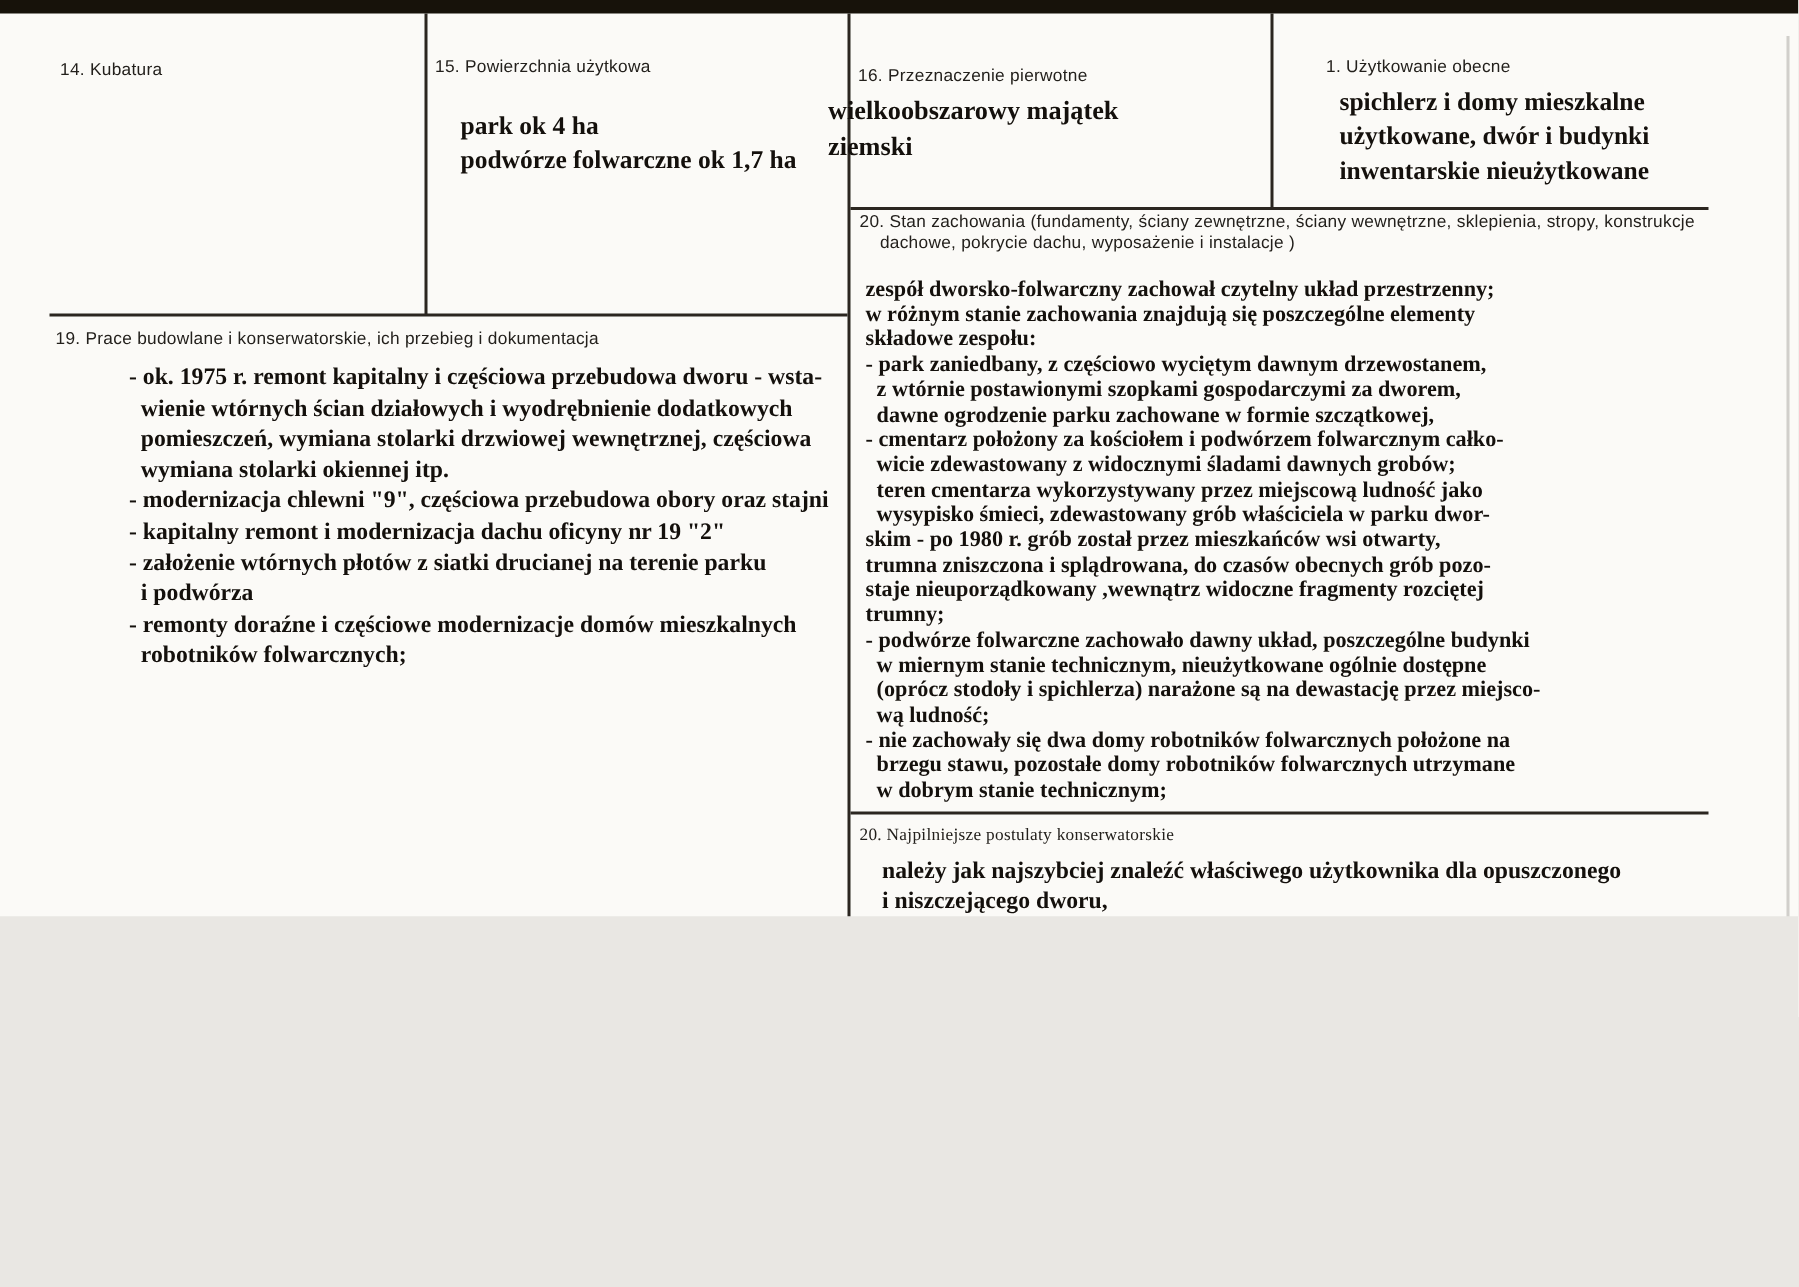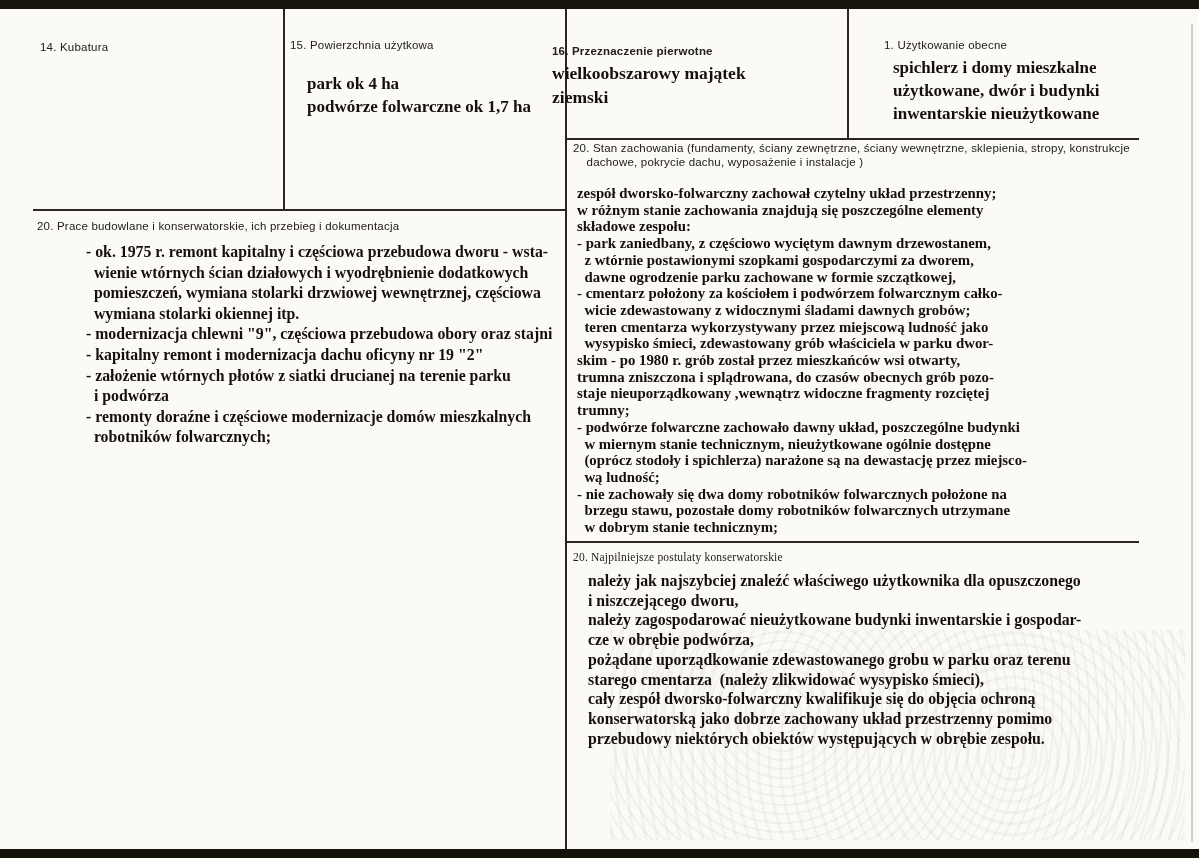--- a/index.html
+++ b/index.html
@@ -1,17 +1,17 @@
 <!DOCTYPE html>
 <html><head>
 <meta charset="utf-8">
 <style>
   html,body{margin:0;padding:0;background:#e9e7e3;}
   .scan{
-    position:relative;width:1199px;height:858px;margin:0 auto;
+    position:relative;width:1199px;height:611px;margin:0 auto;
     background:#fbfaf7;overflow:hidden;
     font-family:"Liberation Sans",sans-serif;color:#1c1712;
   }
   .edge-bar{position:absolute;left:0;width:100%;background:#17120a;}
   .edge-bar.top{top:0;height:9px;}
   .edge-bar.bottom{top:849px;height:9px;}
   .vline{position:absolute;width:2px;background:#2b2620;}
   .hline{position:absolute;height:2px;background:#2b2620;}
   .page-edge{position:absolute;width:2px;background:rgba(60,55,50,.22);}
   .label{
@@ -23,21 +23,21 @@
     color:#14100c;white-space:pre;
   }
   .v15{left:307px;top:72px;font-size:17px;line-height:23px;}
   .v16{left:552px;top:61px;font-size:17.5px;line-height:24px;font-family:Liberation Serif, serif;}
   .v17{left:893px;top:56px;font-size:17px;line-height:23px;}
   .v18{left:42px;top:242px;font-size:15.8px;line-height:20.6px;margin-left:44px;}
   .v19{left:577px;top:185px;font-size:14.8px;line-height:16.7px;}
   .v20{left:588px;top:571px;font-size:15.8px;line-height:19.7px;}
   .l14{left:40px;top:40px;}
   .l15{left:290px;top:38px;}
-  .l16{left:552px;top:44px;font-weight:bold;}
+  .l16{left:572px;top:44px;}
   .l17{left:884px;top:38px;}
   .l18{left:37px;top:219px;}
   .l19{left:573px;top:141px;width:590px;}
   .l20{left:573px;top:550px;font-family:Liberation Serif, serif;}
   .noise{
     position:absolute;left:610px;top:630px;width:575px;height:210px;
     background:
       repeating-radial-gradient(circle at 30% 40%, rgba(120,112,100,.07) 0 2px, transparent 2px 9px),
       repeating-radial-gradient(circle at 70% 60%, rgba(120,112,100,.06) 0 3px, transparent 3px 11px);
     pointer-events:none;
@@ -77,21 +77,21 @@
   </div>
 
   <div>
     <span class="label l17">1. Użytkowanie obecne</span>
     <div class="value v17">spichlerz i domy mieszkalne
 użytkowane, dwór i budynki
 inwentarskie nieużytkowane</div>
   </div>
 
   <div>
-    <span class="label l18">20. Prace budowlane i konserwatorskie, ich przebieg i dokumentacja</span>
+    <span class="label l18">19. Prace budowlane i konserwatorskie, ich przebieg i dokumentacja</span>
     <div class="value v18">- ok. 1975 r. remont kapitalny i częściowa przebudowa dworu - wsta-
   wienie wtórnych ścian działowych i wyodrębnienie dodatkowych
   pomieszczeń, wymiana stolarki drzwiowej wewnętrznej, częściowa
   wymiana stolarki okiennej itp.
 - modernizacja chlewni "9", częściowa przebudowa obory oraz stajni
 - kapitalny remont i modernizacja dachu oficyny nr 19 "2"
 - założenie wtórnych płotów z siatki drucianej na terenie parku
   i podwórza
 - remonty doraźne i częściowe modernizacje domów mieszkalnych
   robotników folwarcznych;</div>

